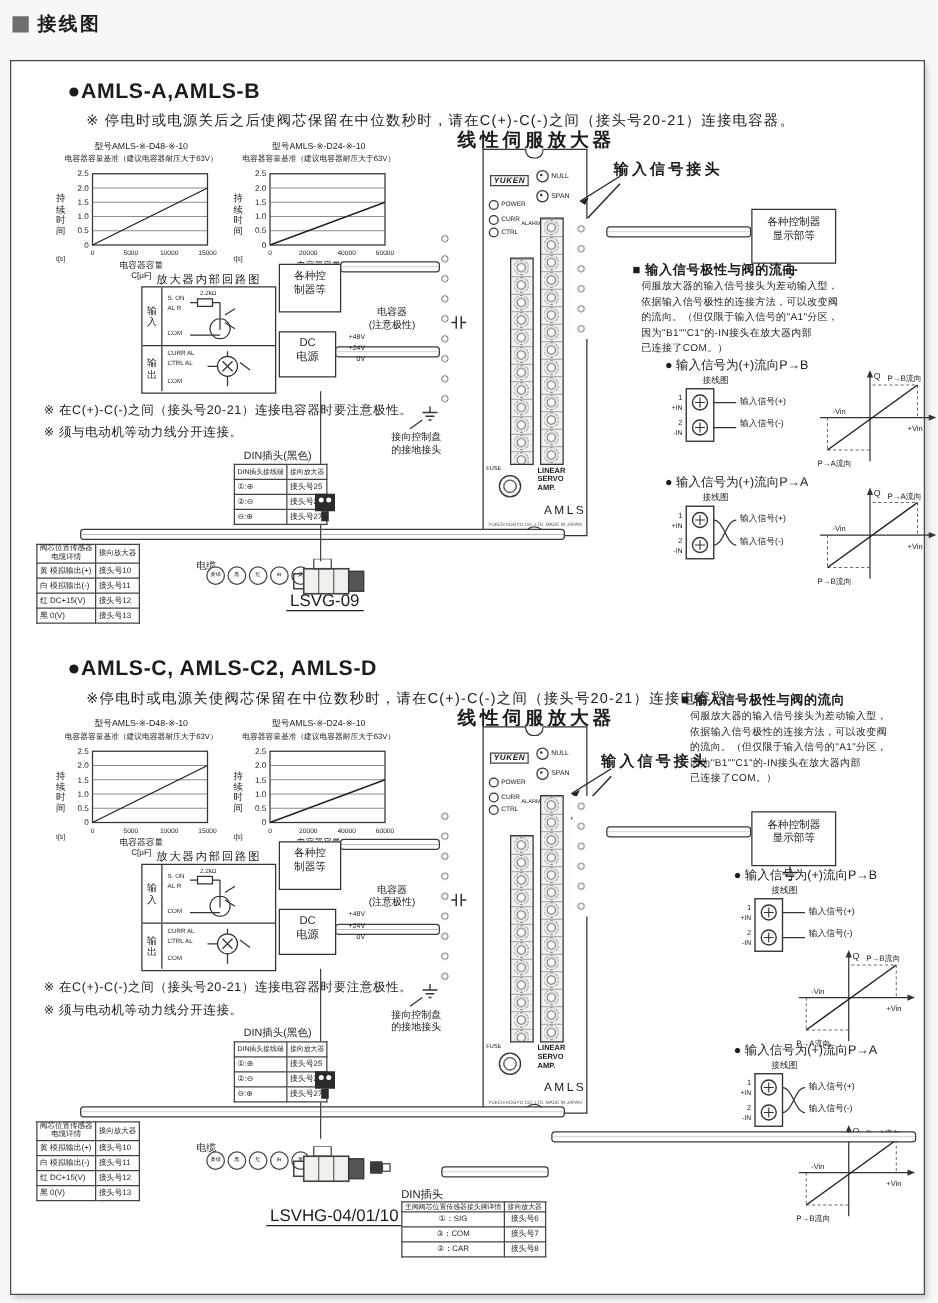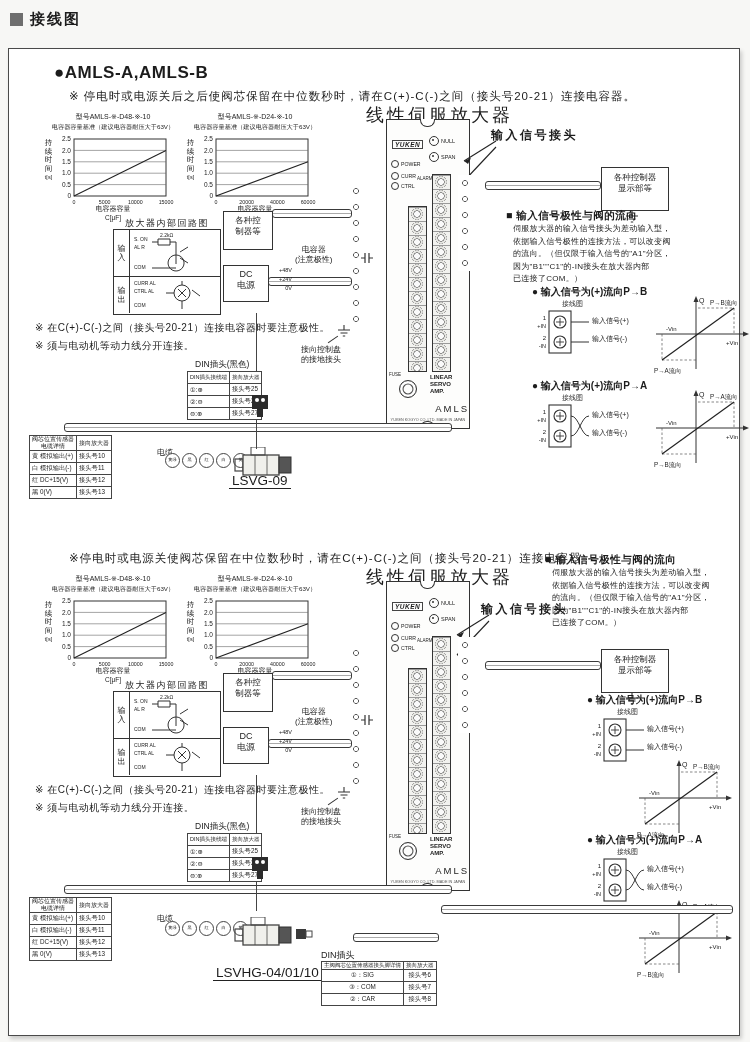--- a/index.html
+++ b/index.html
@@ -19,27 +19,27 @@
   .sec-note{position:absolute;left:60px;top:32px;font-size:11.5px;letter-spacing:1px}
   .ml{white-space:pre-line}
   
   .chart{position:absolute;width:140px;text-align:center}
   .chart.ca{left:34px;top:55px}
   .chart.cb{left:176px;top:55px}
   .ct1{font-size:7px;white-space:nowrap}
   .ct2{font-size:6.2px;white-space:nowrap;margin-top:1px}
   .crow{display:flex;margin-top:2px}
   .ylab{width:11px;padding-top:5px}
-  .ychars{display:block;width:9px;margin:0 auto;font-size:7.5px;line-height:8.5px;word-break:break-all}
+  .ychars{display:block;width:9px;margin:16px auto;font-size:7.5px;line-height:8.5px;word-break:break-all}
   .yu{display:block;font-size:5.5px;margin-top:1px}
   .plot{width:124px;height:74px}
   .xlab{font-size:7px;margin-top:-4px}
   .xunit{font-size:6.5px}
   
-  .amp-title{position:absolute;left:357px;top:46px;font-size:18px;font-weight:normal;letter-spacing:3px}
+  .amp-title{position:absolute;left:357px;top:46px;font-size:15px;font-weight:bold;letter-spacing:3px}
   .amp{position:absolute;left:377px;top:62px;width:82px;height:308px;border:1.6px solid #333;background:#fdfdfc}
   .notch{position:absolute;width:13px;height:7px;border:1.4px solid #333;background:#fff}
   .notch.nt{left:33px;top:-1px;border-top:none;border-radius:0 0 7px 7px}
   .notch.nb{left:33px;bottom:-1px;border-bottom:none;border-radius:7px 7px 0 0}
   .brand{position:absolute;left:5px;top:20px;font-size:6.5px;font-weight:bold;font-style:italic;
          border:1px solid #444;padding:0 2px;letter-spacing:.5px}
   .trim{position:absolute;display:flex;align-items:center;gap:2px;font-size:5.5px}
   .trim .tc{width:8px;height:8px;border:1.2px solid #333;border-radius:50%;position:relative}
   .trim .tc::after{content:"";position:absolute;left:2.4px;top:2.4px;width:2px;height:2px;background:#333;border-radius:50%}
   .trim.tn{left:42px;top:16px}.trim.ts{left:42px;top:32px}
@@ -111,41 +111,41 @@
   .sens-tbl{position:absolute;left:20px;top:378px;font-size:6.3px}
   .sens-tbl th{font-size:6px;line-height:7px}
   .sens-tbl td{height:11px}
   .din2-title{position:absolute;left:312px;top:430px;font-size:9px}
   .din2-tbl{position:absolute;left:312px;top:442px;font-size:6.3px}
   .din2-tbl th{font-size:5.5px}
   .din2-tbl td{height:11px;text-align:center}
   .cable-lbl{position:absolute;left:148px;top:390px;font-size:8px}
   .s2 .cable-lbl{top:394px}
   
-  .gnd-ctrl-lab{position:absolute;left:292px;top:288px;font-size:8px;line-height:10px}
+  .gnd-ctrl-lab{position:absolute;left:304px;top:288px;font-size:8px;line-height:10px}
   .gnd-ctrl-sym{position:absolute;left:328px;top:268px}
   .gnd-arrow{position:absolute;left:318px;top:282px;width:12px;height:1.2px;background:#333;transform:rotate(-35deg)}
   .gnd-r{position:absolute;left:616px;top:154px}
   .s2 .gnd-r{top:174px}
   .dispbox{position:absolute;left:592px;top:110px;width:66px;height:38px;border:1.3px solid #333;background:#fff;
            text-align:center;font-size:8.5px;line-height:11px;padding-top:4px}
   .s2 .dispbox{top:130px}
   
   .pol{position:absolute;left:497px;top:152px;width:236px}
   .s2 .pol{left:536px;top:34px}
   .pol-h{font-size:10.5px;font-weight:bold;letter-spacing:.5px}
   .pol-l{font-size:8px;line-height:12.5px;margin-left:7px;letter-spacing:.3px;white-space:nowrap}
   
   .flow{position:absolute;width:218px;height:92px}
   .flow.fpb{left:523px;top:228px}
   .flow.fpa{left:523px;top:322px}
   .s2 .flow{width:152px}
   .s2 .flow.fpb{left:578px;top:174px;height:150px}
   .s2 .flow.fpa{left:578px;top:314px;height:150px}
-  .flow-h{position:absolute;left:0;top:0;font-size:10px;font-weight:bold;white-space:nowrap}
+  .flow-h{position:absolute;left:0;top:0;font-size:10px;font-weight:normal;white-space:nowrap}
   .fig-lab{position:absolute;left:30px;top:14px;font-size:7px}
   .fig-svg{position:absolute;left:2px;top:24px}
   .sigp{position:absolute;left:60px;top:31px;font-size:7px;white-space:nowrap}
   .sign{position:absolute;left:60px;top:49px;font-size:7px;white-space:nowrap}
   .fgraph{position:absolute;left:116px;top:8px}
   .s2 .fgraph{left:44px;top:64px}
   .flow.fpa .wire-s{display:none}
   .flow.fpb .wire-x{display:none}
   svg text{font-family:"Liberation Sans","DejaVu Sans",sans-serif;fill:#1c1c1c}
   
@@ -498,20 +498,21 @@
       <text x="18" y="38" font-size="6">-Vin</text>
       <text x="78" y="52" font-size="6">+Vin</text>
       <text x="6" y="80" font-size="6.3">P→B流向</text>
     </svg>
   </div>
 
 </div>
 
 <div class="section s2">
 
+  <div class="sec-title">●AMLS-C, AMLS-C2, AMLS-D</div>
   <div class="sec-note">※停电时或电源关使阀芯保留在中位数秒时，请在C(+)-C(-)之间（接头号20-21）连接电容器</div>
 
   <div class="chart ca">
     <div class="ct1">型号AMLS-※-D48-※-10</div>
     <div class="ct2">电容器容量基准（建议电容器耐压大于63V）</div>
     <div class="crow">
       <div class="ylab">
         <span class="ychars">持续时间</span>
         <span class="yu">t[s]</span>
       </div>

